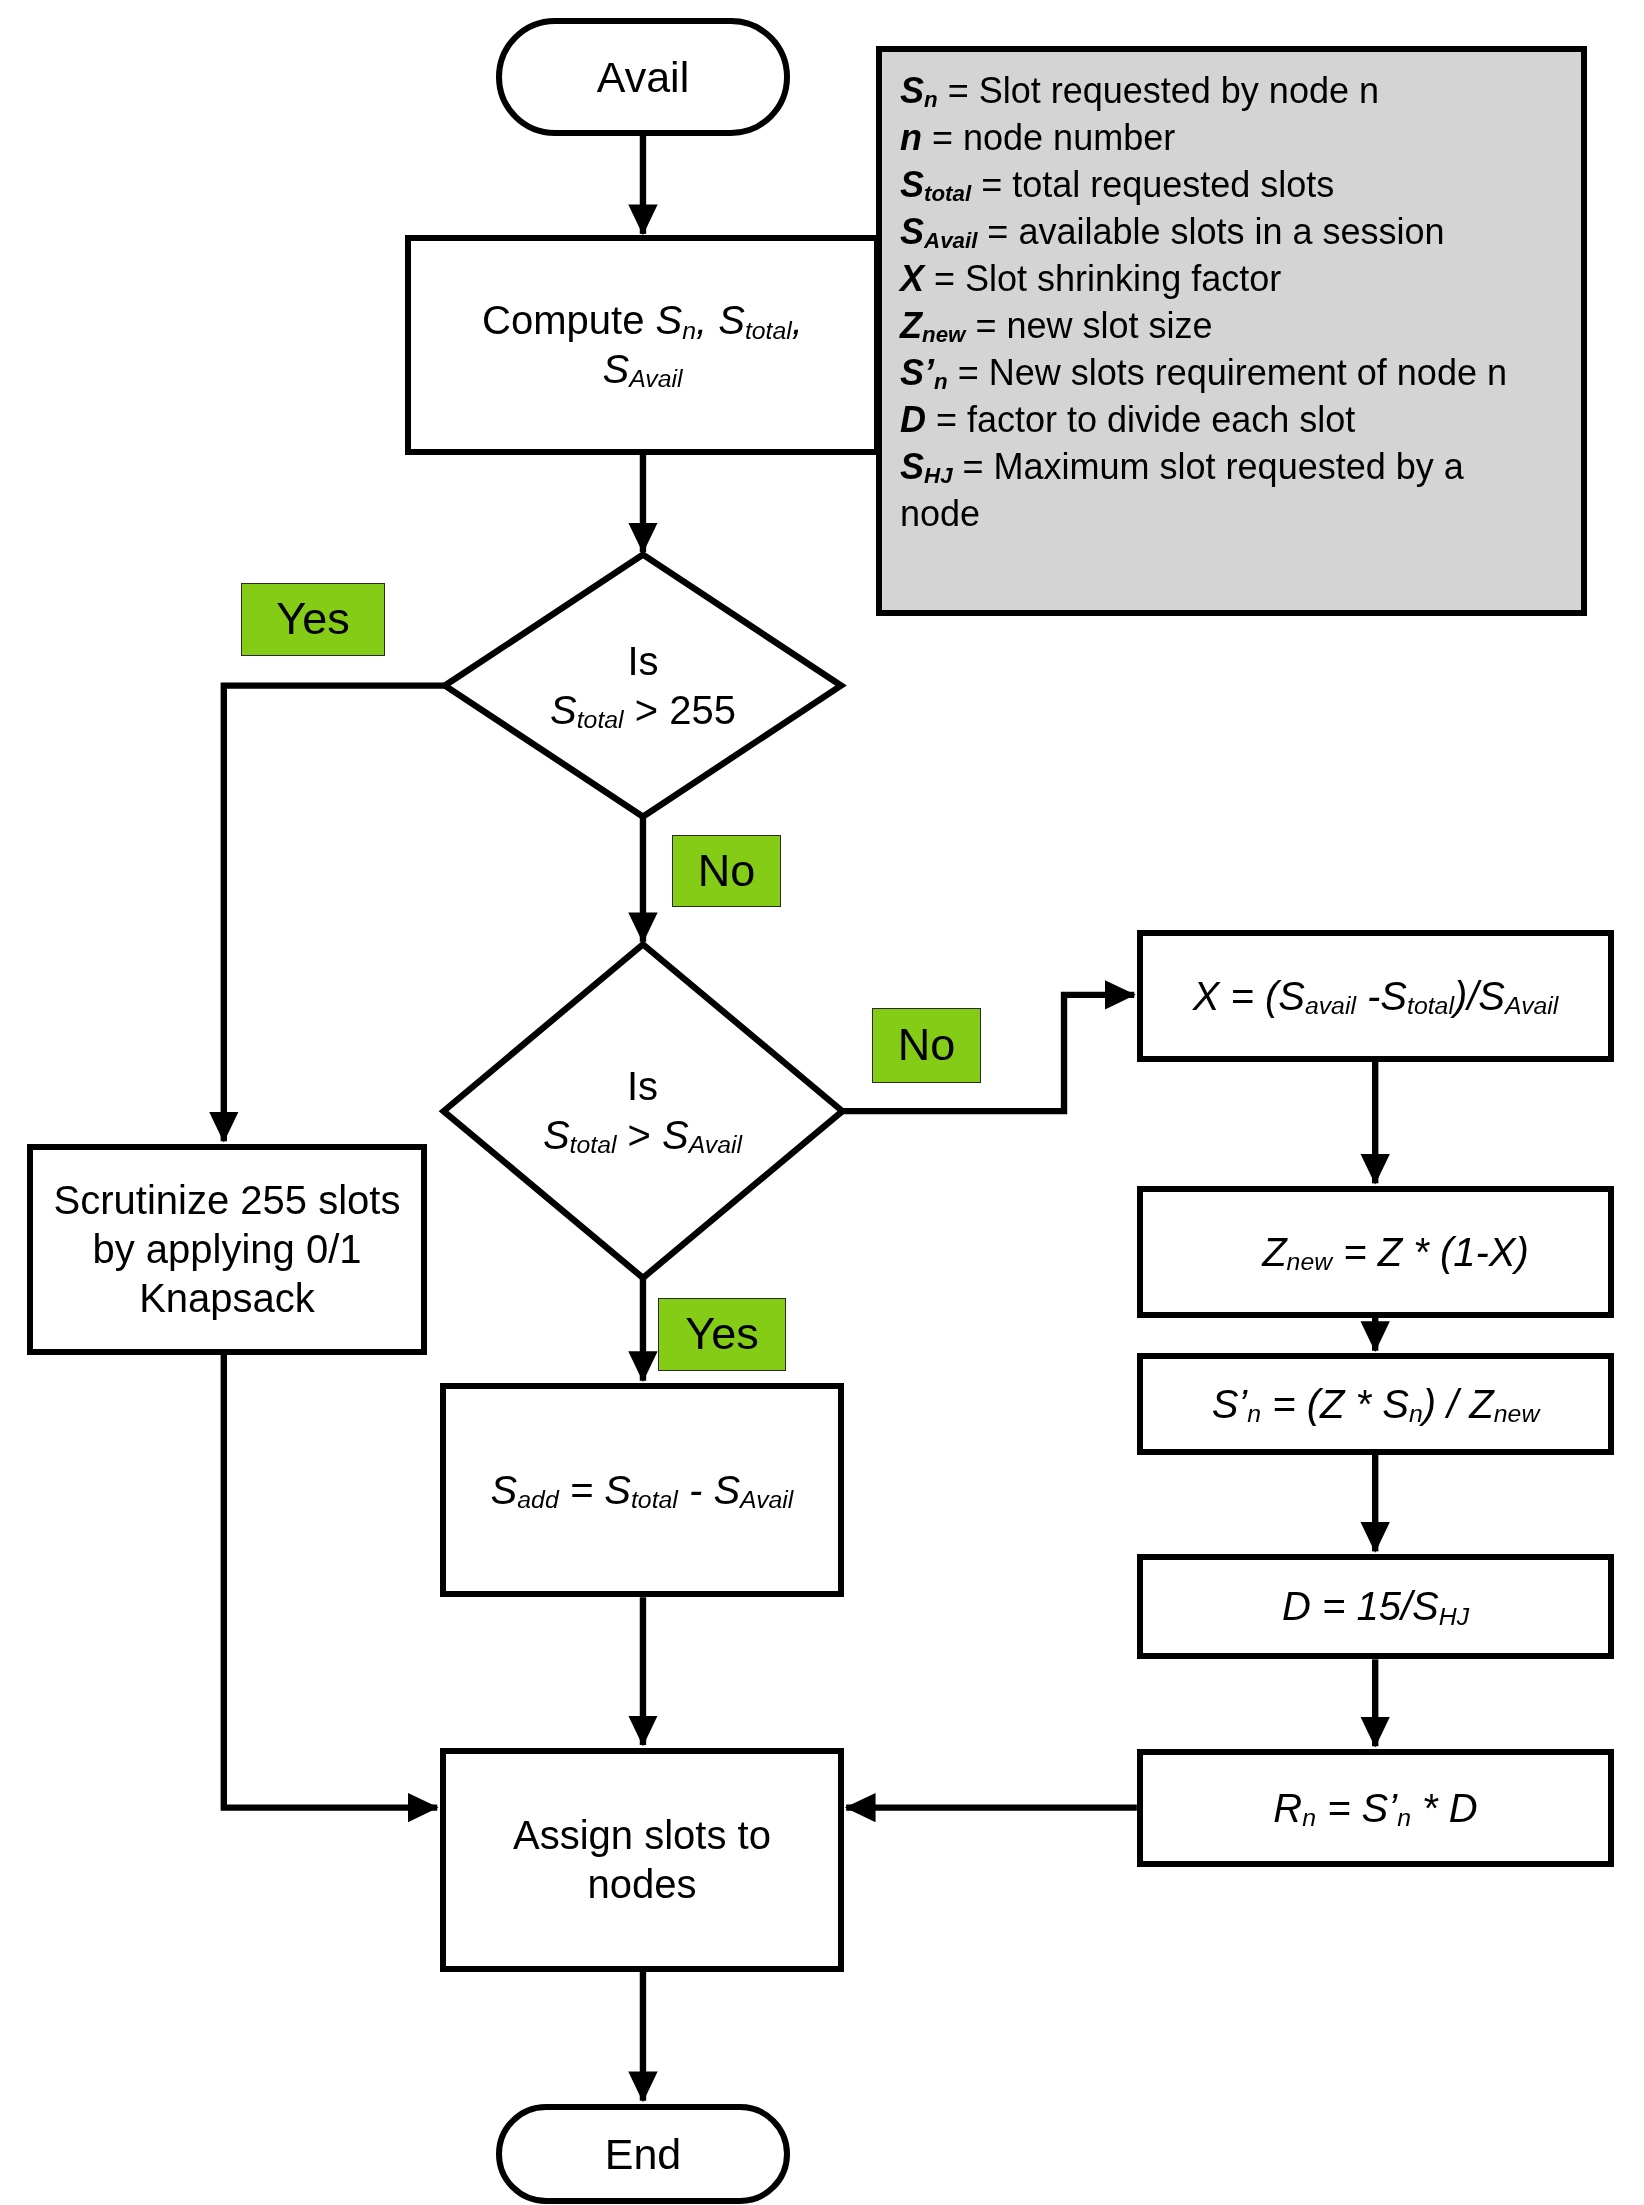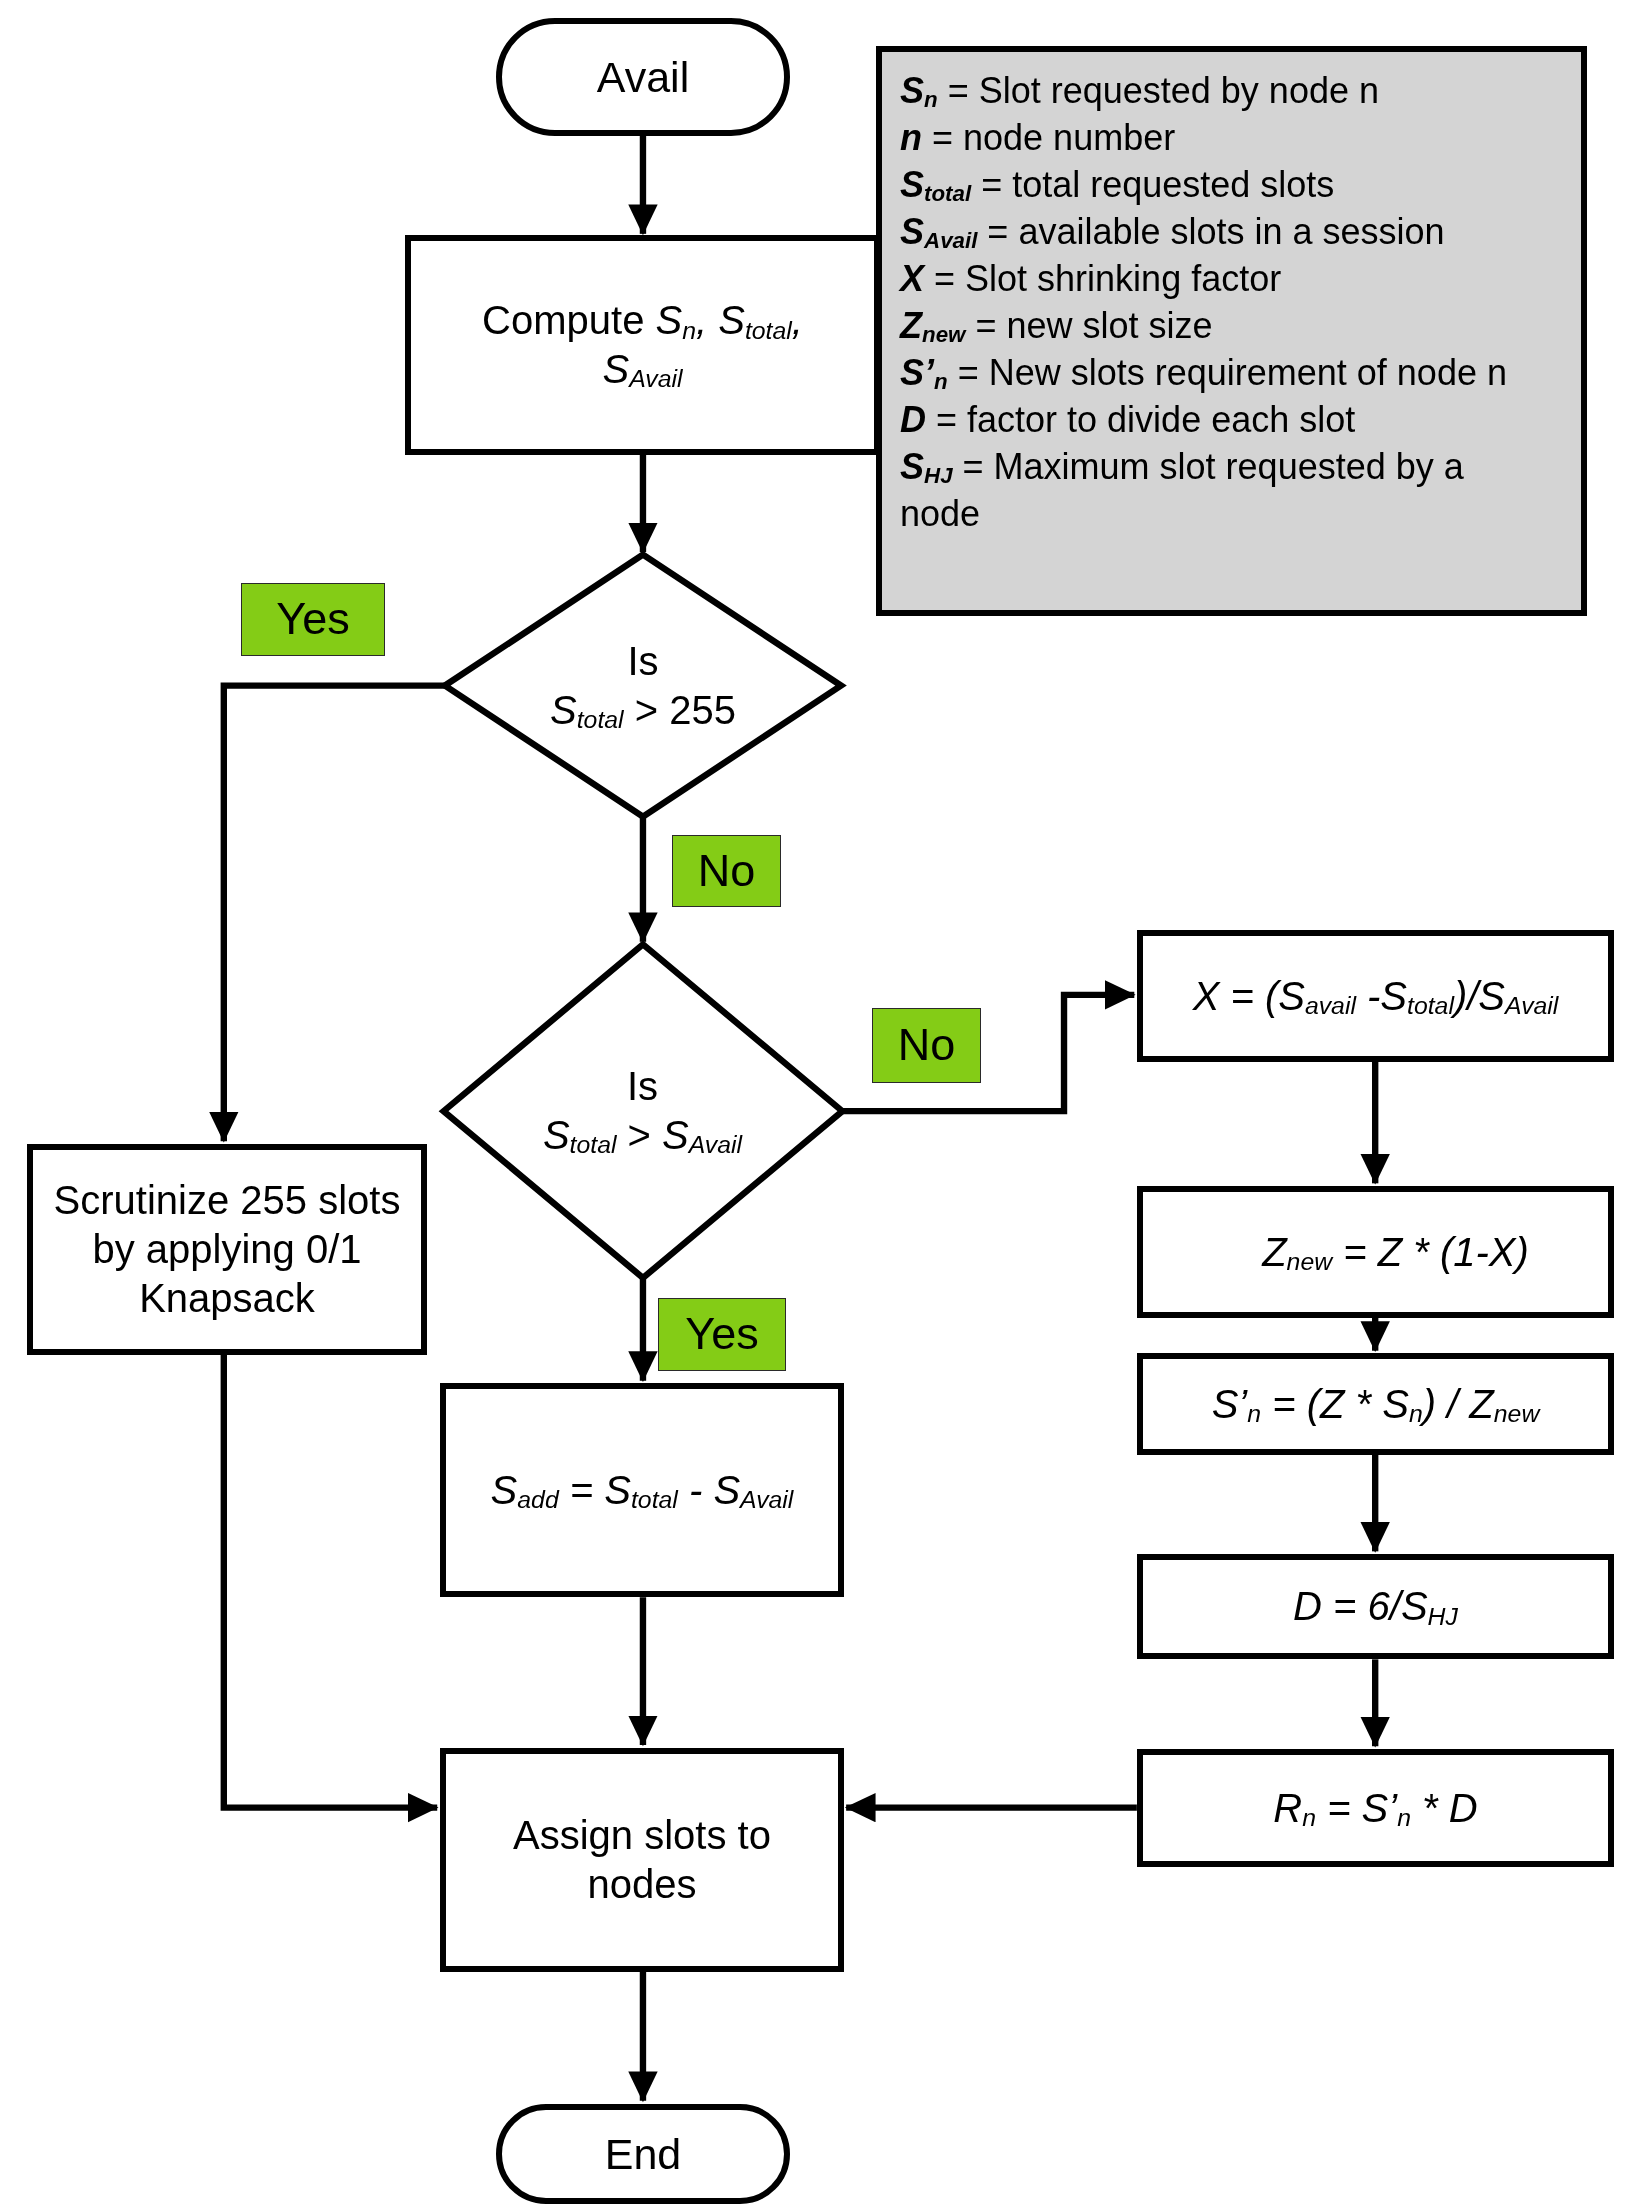--- a/index.html
+++ b/index.html
@@ -113,21 +113,21 @@
   <div class="node box nowrap" id="xbox">
     <div class="txt"><span class="it">X</span><span class="it"> = (</span><span class="it">S</span><sub class="it">avail</sub><span class="it"> -</span><span class="it">S</span><sub class="it">total</sub><span class="it">)/</span><span class="it">S</span><sub class="it">Avail</sub></div>
   </div>
   <div class="node box nowrap" id="znew">
     <div class="txt"><span class="it">Z</span><sub class="it">new</sub><span class="it"> = Z * (1-X)</span></div>
   </div>
   <div class="node box nowrap" id="sprime">
     <div class="txt"><span class="it">S’</span><sub class="it">n</sub><span class="it"> = (Z * </span><span class="it">S</span><sub class="it">n</sub><span class="it">) / </span><span class="it">Z</span><sub class="it">new</sub></div>
   </div>
   <div class="node box nowrap" id="dbox">
-    <div class="txt"><span class="it">D = 6/</span><span class="it">S</span><sub class="it">HJ</sub></div>
+    <div class="txt"><span class="it">D = 15/</span><span class="it">S</span><sub class="it">HJ</sub></div>
   </div>
   <div class="node box nowrap" id="rbox">
     <div class="txt"><span class="it">R</span><sub class="it">n</sub><span class="it"> = </span><span class="it">S’</span><sub class="it">n</sub><span class="it"> * D</span></div>
   </div>
 
   <div class="node dtext" id="d1t">
     <div class="txt"><span>Is</span><br><span class="it">S</span><sub class="it">total</sub><span> &gt; 255</span></div>
   </div>
   <div class="node dtext" id="d2t">
     <div class="txt"><span>Is</span><br><span class="it">S</span><sub class="it">total</sub><span> &gt; </span><span class="it">S</span><sub class="it">Avail</sub></div>

